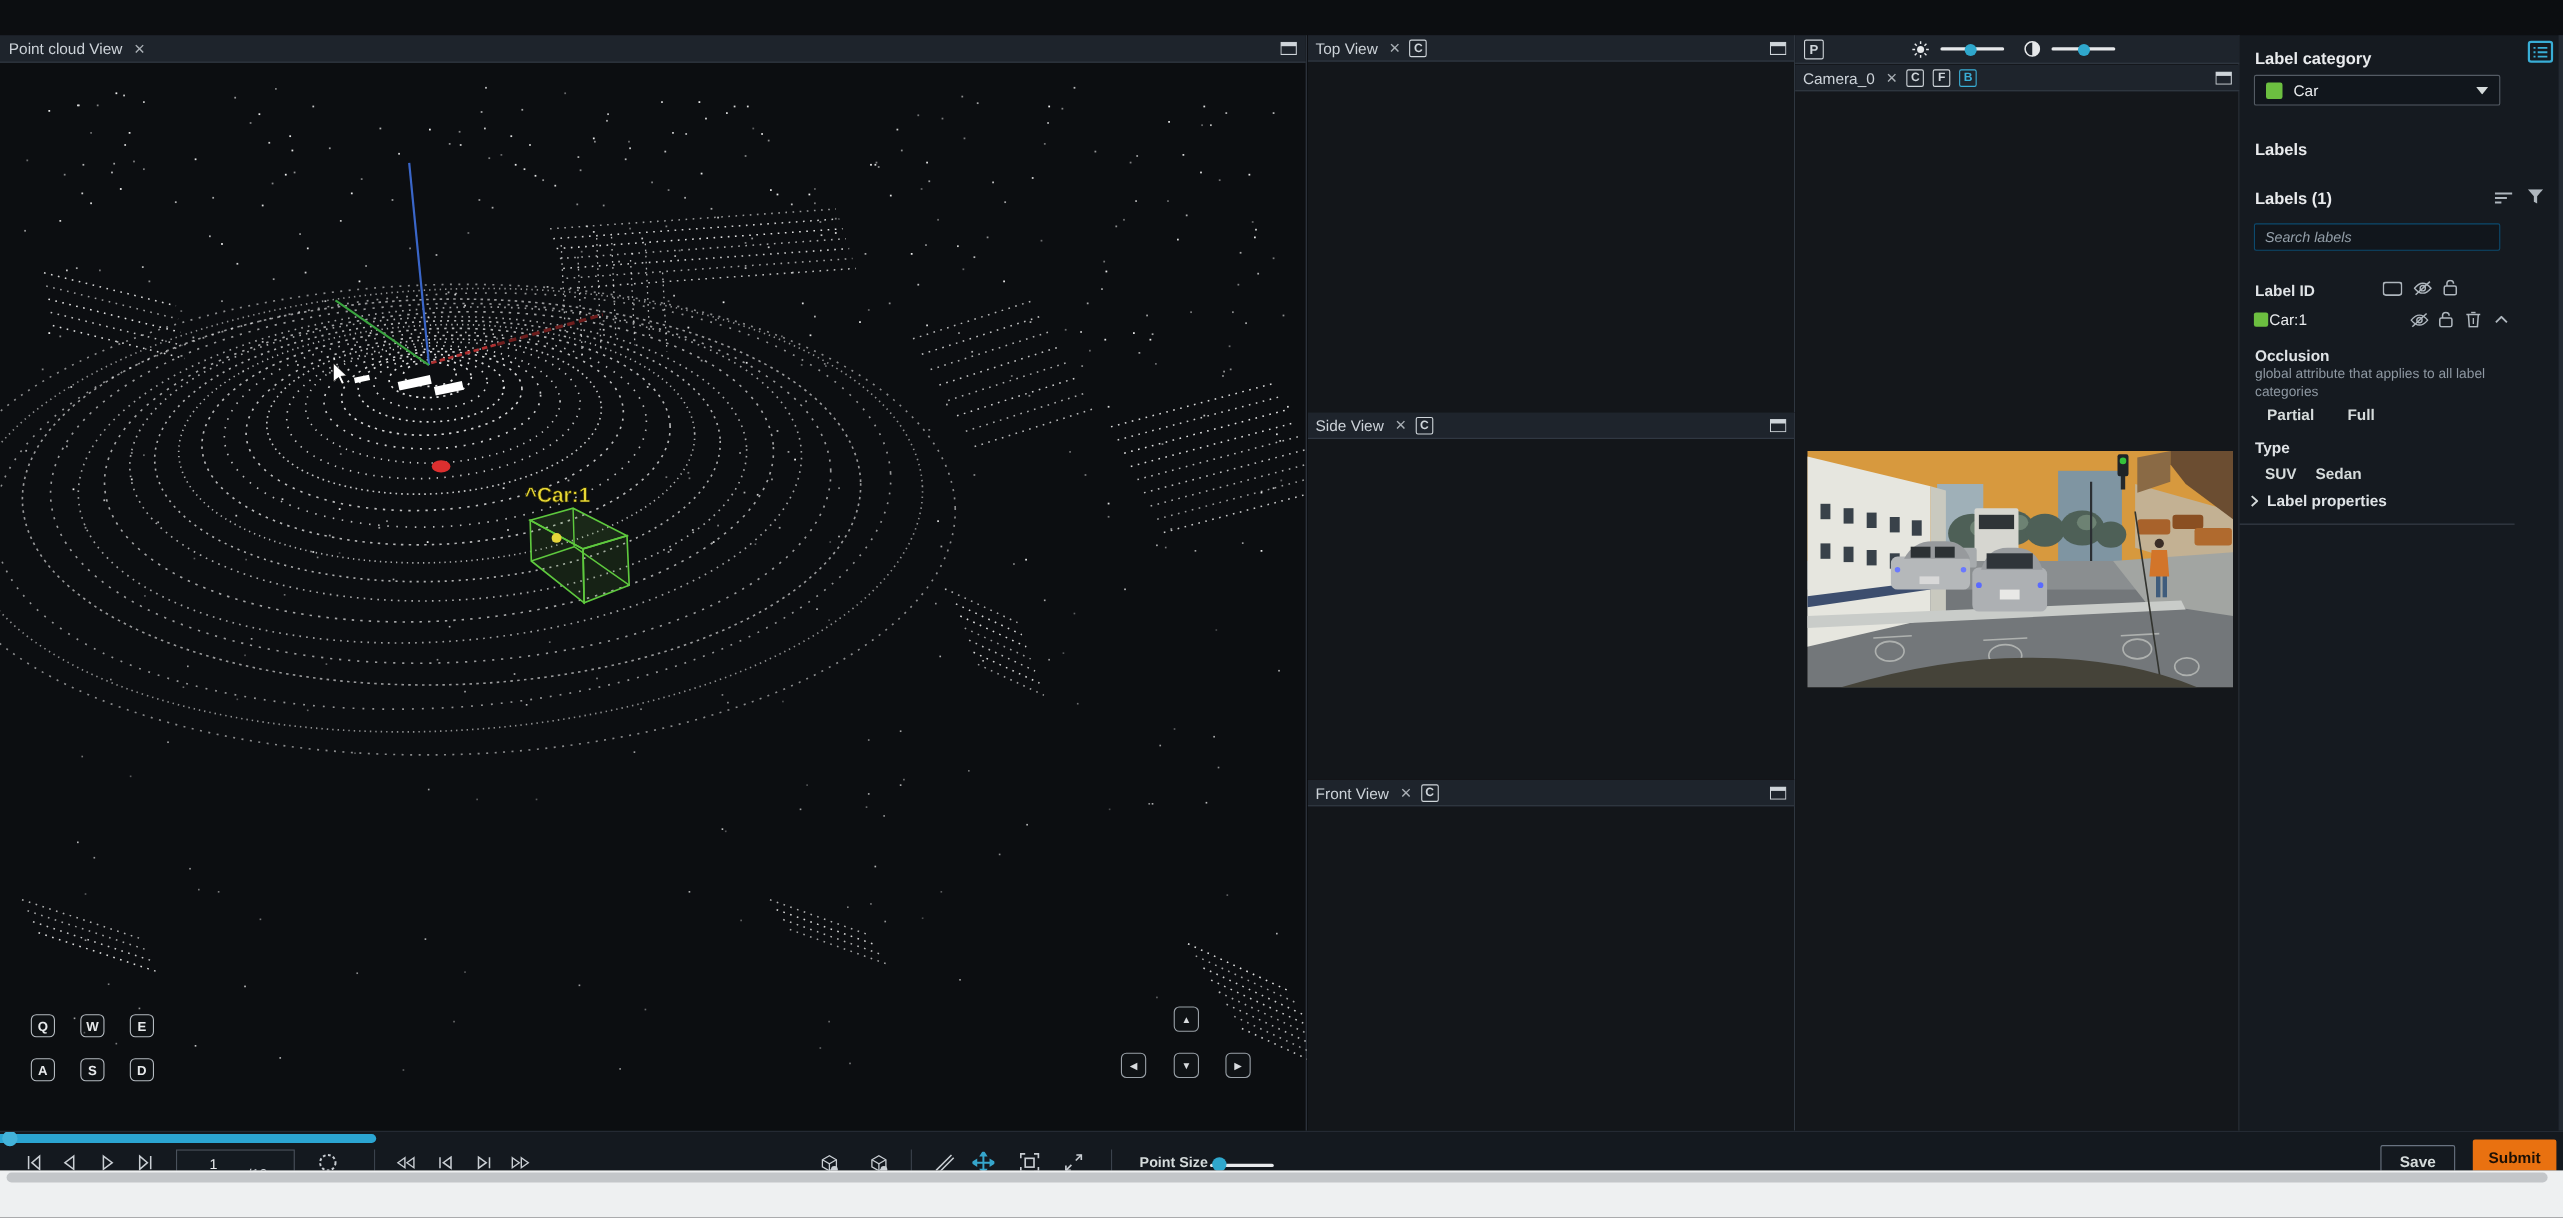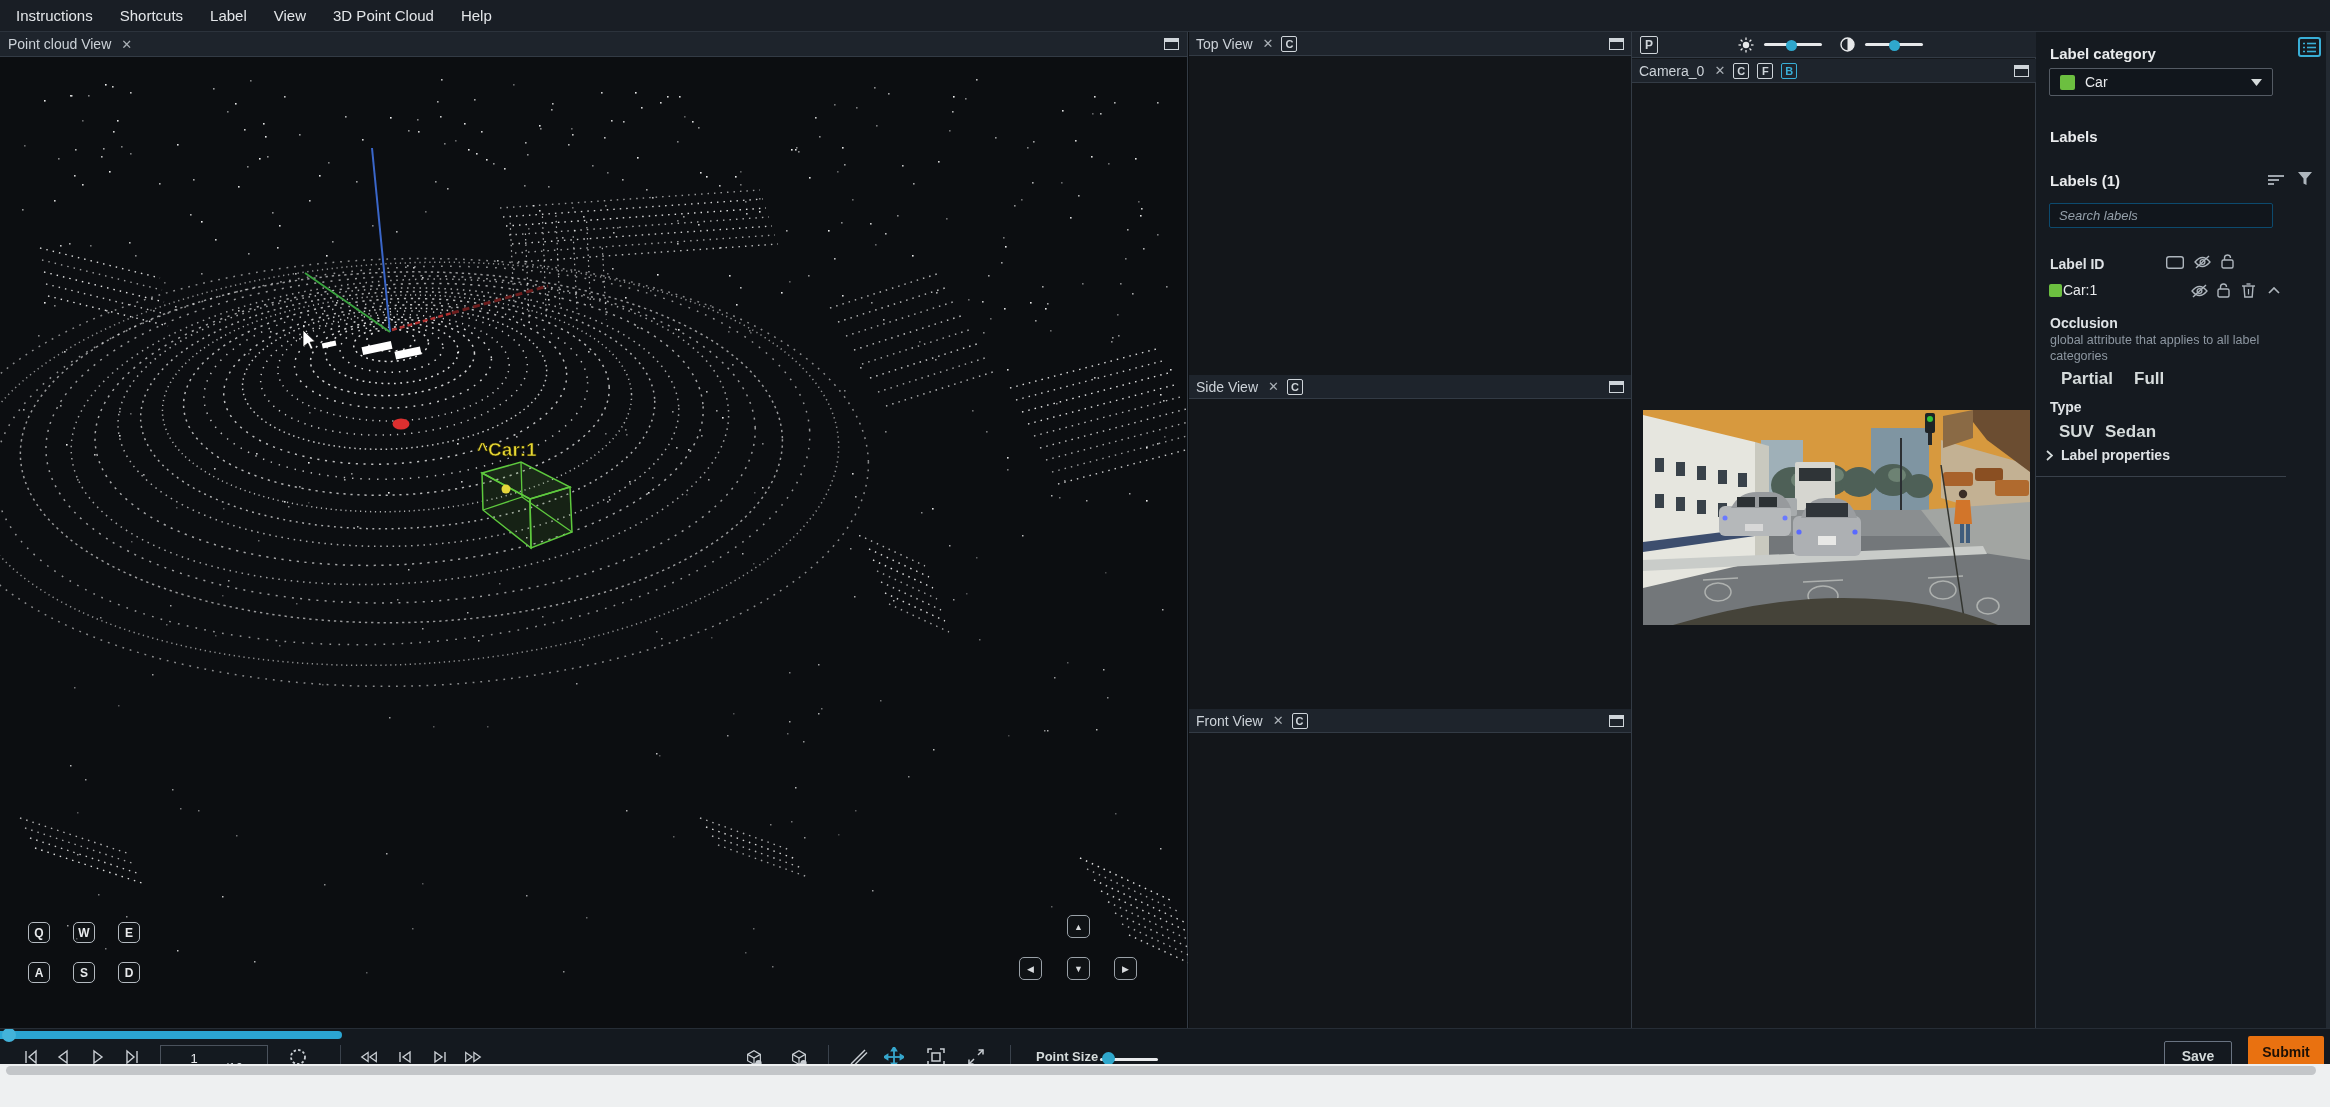--- a/index.html
+++ b/index.html
@@ -59,21 +59,21 @@
 .sb-h2{font-size:14px;font-weight:bold;color:#dfe3e6;}
 #cat-select{left:13px;top:36px;width:224px;height:28px;border:1px solid #545b64;border-radius:2px;
   background:#11161c;display:flex;align-items:center;padding:0 10px;gap:10px;cursor:pointer;}
 .swatch{width:15px;height:15px;border-radius:2px;background:#6cbf40;}
 #search-box{left:13px;top:171px;width:224px;height:25px;}
 #search-box input{width:100%;height:100%;background:#11161c;border:1px solid #0c4a6e;border-radius:2px;
   color:#d5dbdb;font-size:13px;font-style:italic;padding:0 9px;outline:none;font-family:"Liberation Sans",sans-serif;}
 #search-box input::placeholder{color:#95a0aa;}
 .sb-icon{cursor:pointer;display:flex;}
 .sb-muted{font-size:12.5px;line-height:16px;color:#8d97a1;}
-.opt-label{font-size:17px;color:#d5dbdb;cursor:pointer;}
+.opt-label{font-size:14px;color:#d5dbdb;cursor:pointer;}
 #sb-divider{left:0;top:444px;width:250px;border-top:1px solid #39414b;}
 #sb-scroll{position:absolute;right:0;top:0;width:4px;height:996px;background:#232a32;}
 #list-toggle{position:absolute;right:9px;top:5px;width:23px;height:20px;border:2px solid #39aed6;
   border-radius:3px;display:flex;align-items:center;justify-content:center;cursor:pointer;}
 
 
 #bottom-bar{position:absolute;left:0;top:1028px;width:2330px;height:36px;background:#14191f;
   border-top:1px solid #262d36;overflow:hidden;}
 #timeline-track{position:absolute;left:0;top:2px;width:1188px;height:8px;}
 #timeline-fill{position:absolute;left:0;top:0;width:342px;height:8px;background:#2ba5d2;border-radius:0 4px 4px 0;}
@@ -98,28 +98,20 @@
 
 #footer{position:absolute;left:0;top:1064px;width:2330px;height:43px;background:#eef0f1;}
 #hscroll-thumb{position:absolute;left:6px;top:2px;width:2310px;height:9px;background:#c3c6c9;border-radius:5px;cursor:pointer;}
 #confidential{position:absolute;left:0;top:16px;width:2330px;text-align:center;font-size:14px;color:#1f7fb8;}
 </style>
 </head>
 <body>
 
 <div id="app">
 
-  <div id="menu-bar">
-    <span class="menu-item">Instructions</span>
-    <span class="menu-item">Shortcuts</span>
-    <span class="menu-item">Label</span>
-    <span class="menu-item">View</span>
-    <span class="menu-item">3D Point Cloud</span>
-    <span class="menu-item">Help</span>
-  </div>
 
   <div id="pc-panel" class="panel">
     <div class="panel-header">
       <span class="panel-title">Point cloud View</span>
       <span class="close-x">✕</span>
       <span class="win-icon">
         <svg class="icon-svg" width="15" height="12" viewBox="0 0 15 12">
             <rect x="0.5" y="0.5" width="14" height="11" fill="none" stroke="#cfd5da"></rect>
             <rect x="0.5" y="0.5" width="14" height="3.5" fill="#cfd5da"></rect>
           </svg>

